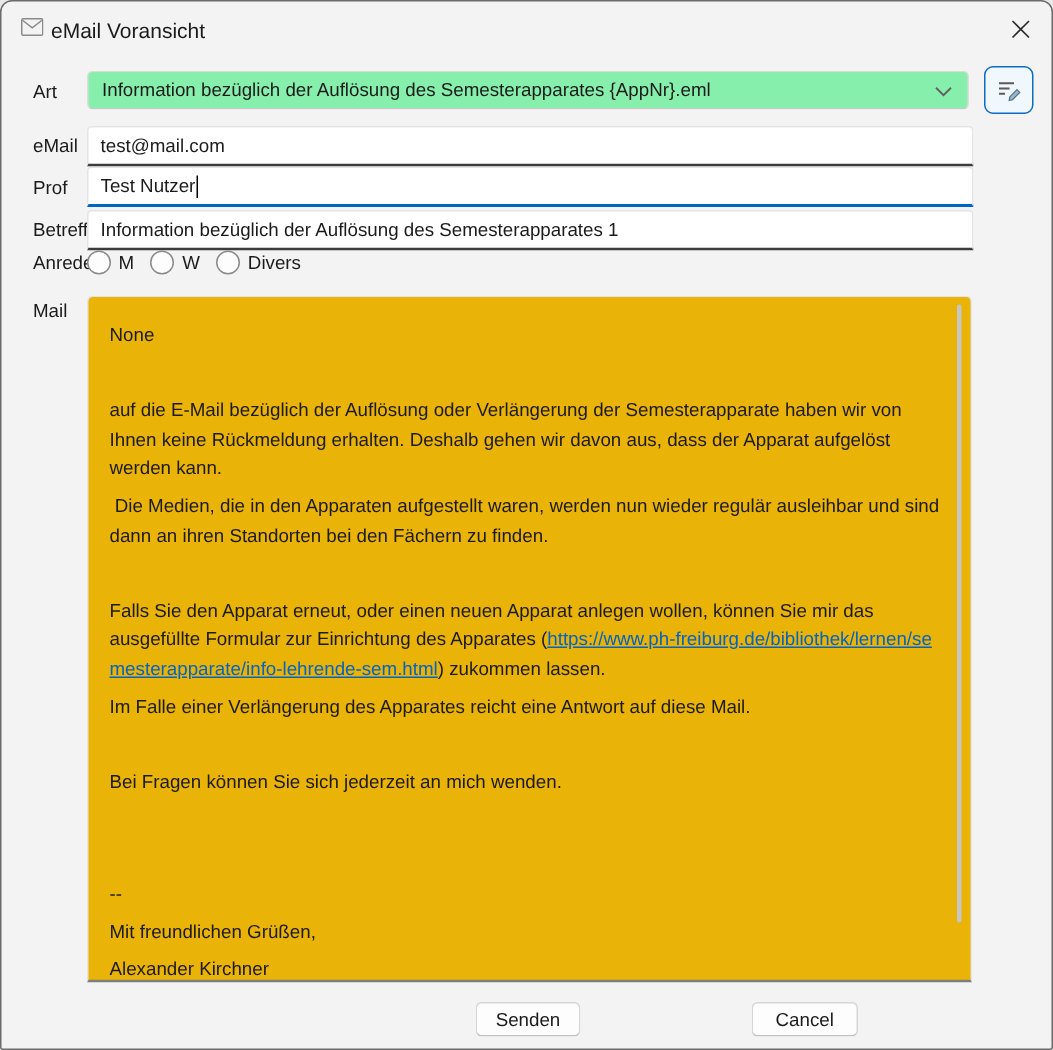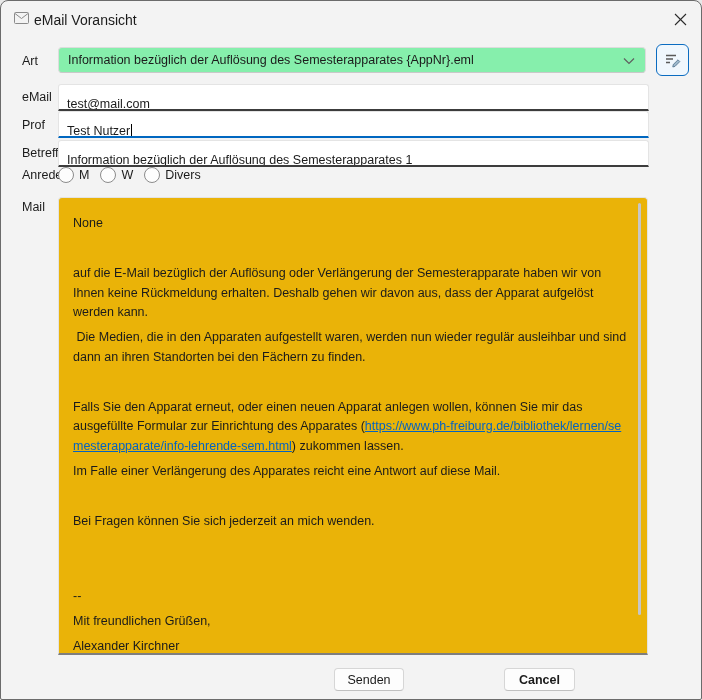--- a/index.html
+++ b/index.html
@@ -46,21 +46,21 @@
     border-radius: 6px;
     display: flex; align-items: center; justify-content: center;
   }
   
   .text-input {
     position: absolute; left: 57px; width: 591px;
     background: #ffffff;
     border: 1px solid #e4e4e4;
     border-bottom: 2px solid #3c3c3c;
     border-radius: 3px 3px 0 0;
-    display: flex; 
+    display: flex; align-items: center;
     padding: 12px 8px;
     font-size: 12.5px; white-space: nowrap; overflow: hidden;
   }
   .input-email   { top: 83px;  height: 24px; }
   .input-prof    { top: 110px; height: 26px; border-bottom: 2px solid #0067c0; }
   .input-betreff { top: 139px; height: 24px; }
   .caret { display: inline-block; width: 1px; height: 15px; background: #000; margin-left: 1px; }
   
   .radio-group { position: absolute; left: 57px; top: 164px; height: 20px; display: flex; align-items: center; }
   .radio-item { display: flex; align-items: center; margin-right: 11px; }
@@ -89,24 +89,24 @@
     position: absolute; right: 6px; top: 5px; width: 3px; height: 412px;
     background: #c6c6c6; border-radius: 2px;
   }
   
   .btn {
     position: absolute; top: 667px; height: 23px;
     background: #fdfdfd;
     border: 1px solid #d6d6d6; border-bottom-color: #c0c0c0;
     border-radius: 4px;
     display: flex; align-items: center; justify-content: center;
-    font-size: 12.5px; color: #1b1b1b; font-family: inherit; margin-left: 17px;
+    font-size: 12.5px; color: #1b1b1b; font-family: inherit;
   }
   .btn-send   { left: 316px; width: 70px; }
-  .btn-cancel { left: 486px; width: 71px; font-weight: bold; }
+  .btn-cancel { left: 500px; width: 71px; }
   svg { display: block; }
 </style>
 </head>
 <body>
 
 <div class="window">
 
   <div class="titlebar">
     <span class="title-icon">
       <svg width="15" height="12" viewBox="0 0 15 12" fill="none" stroke="currentColor" stroke-width="1">

